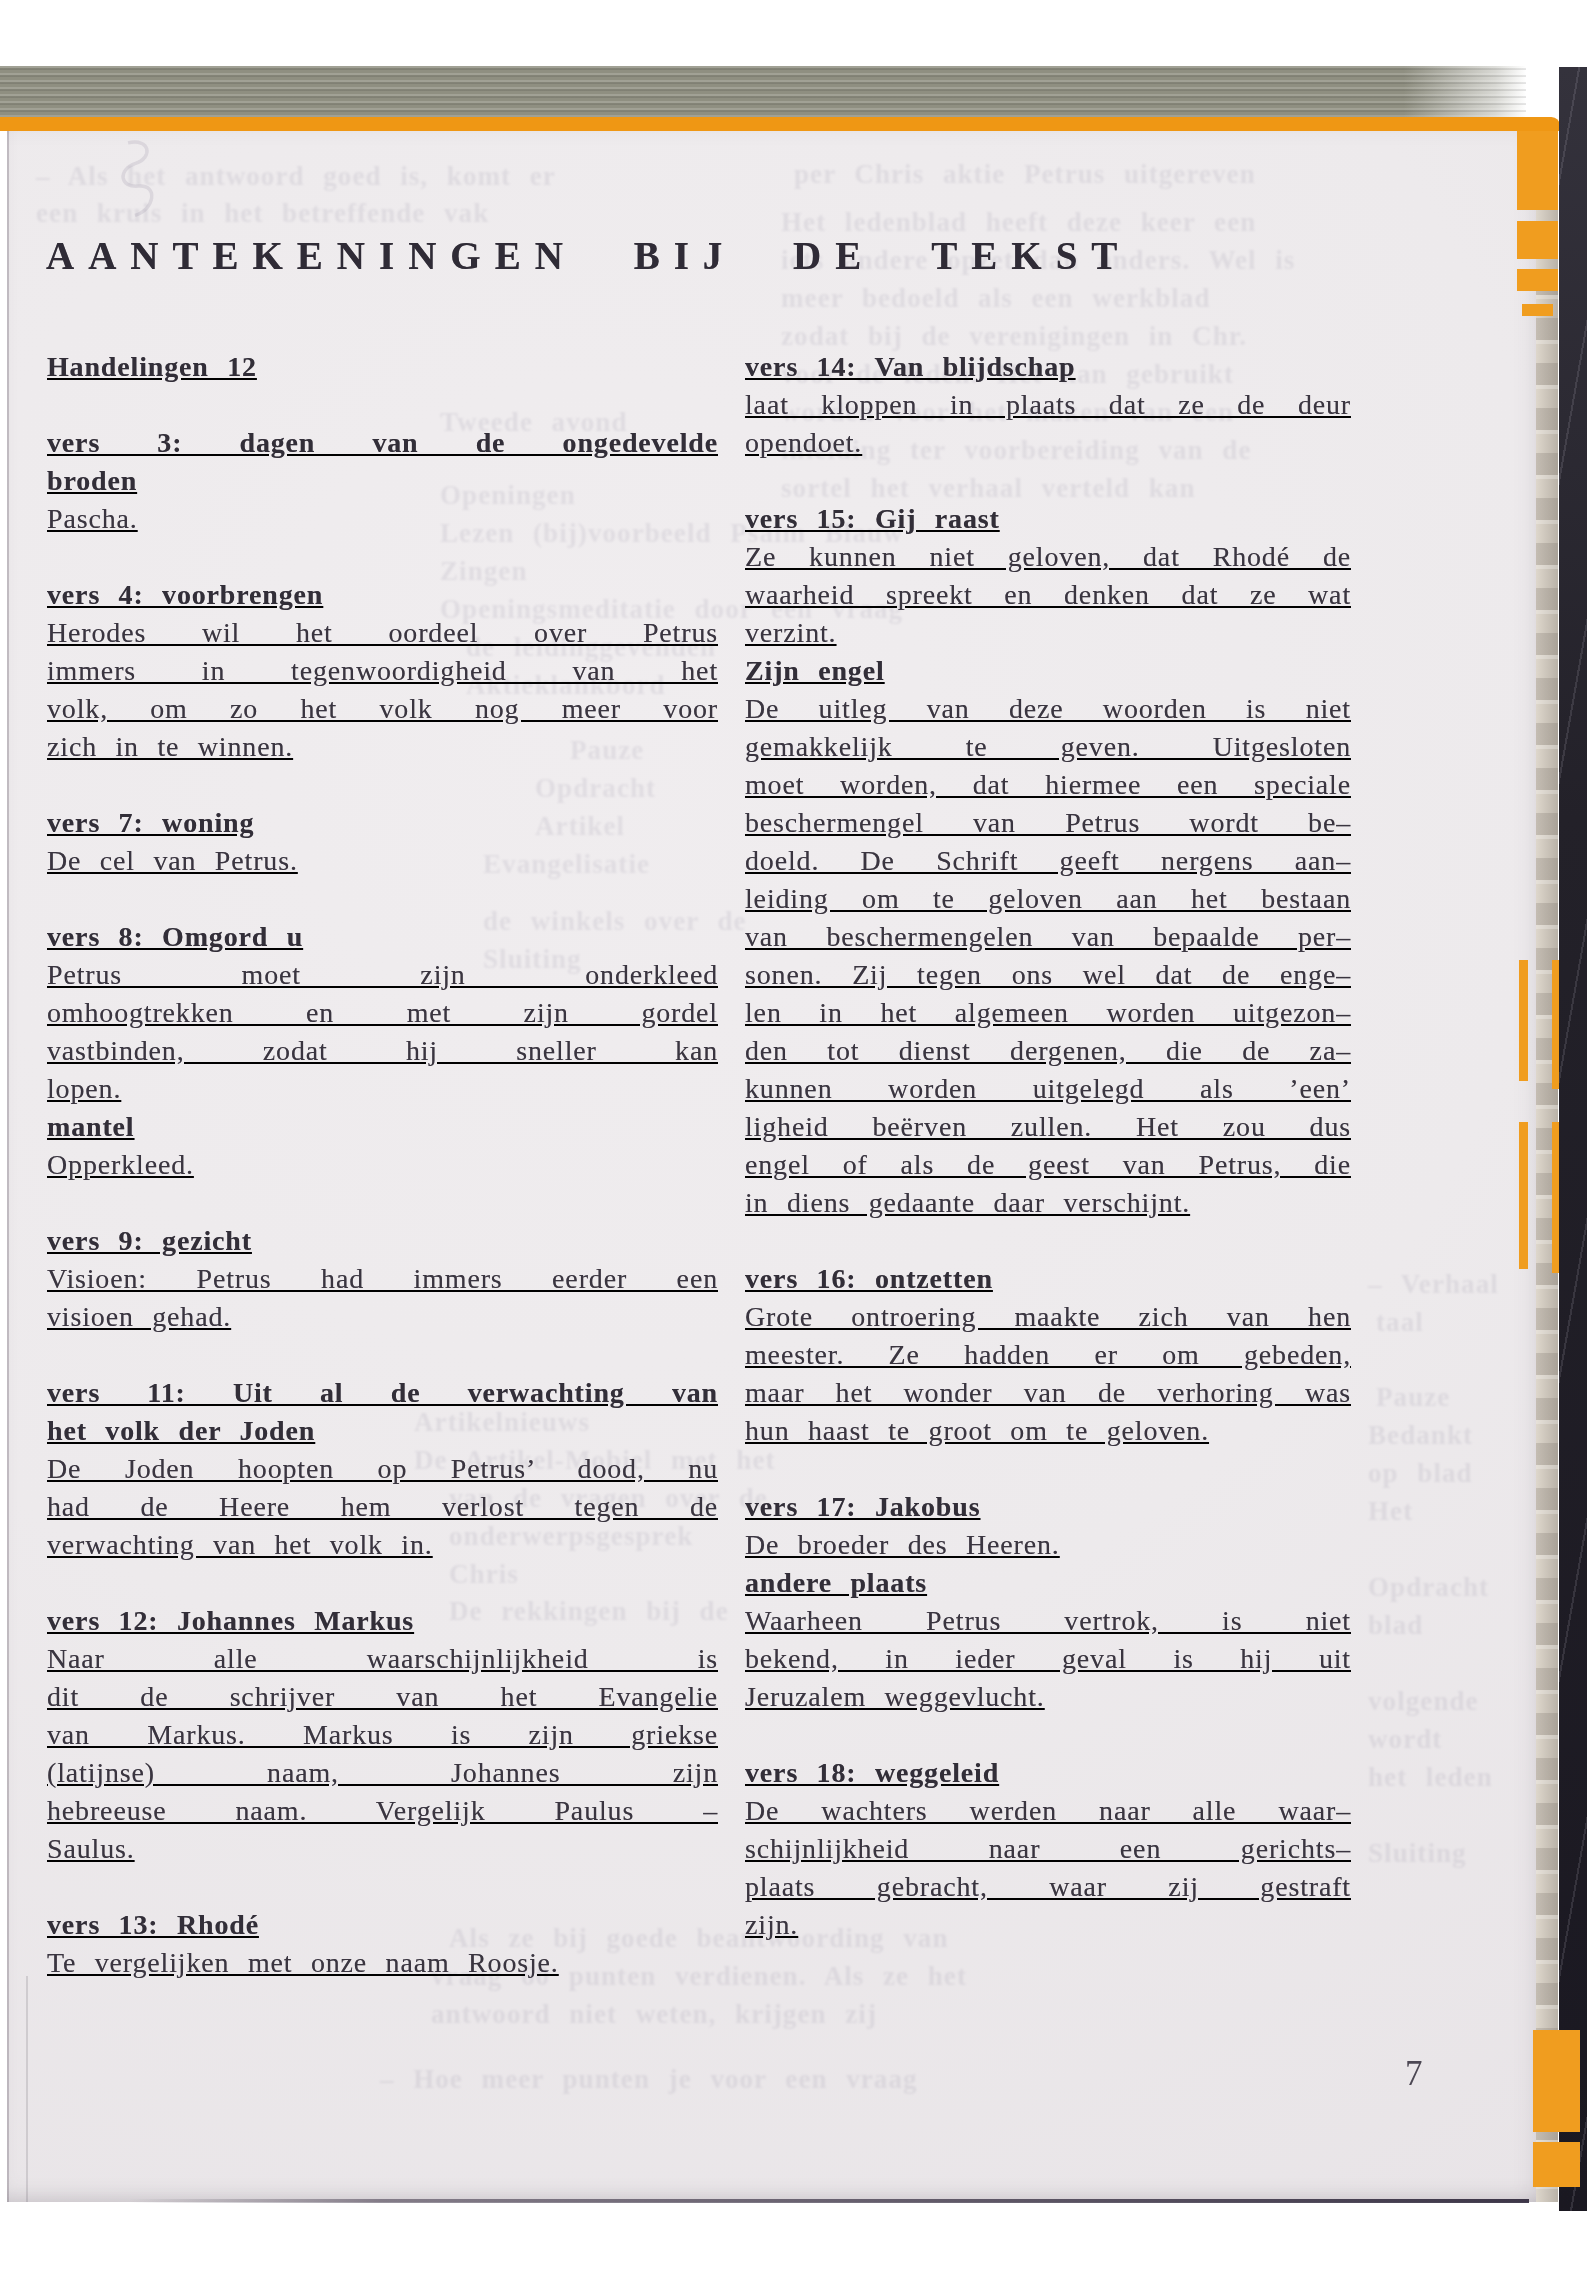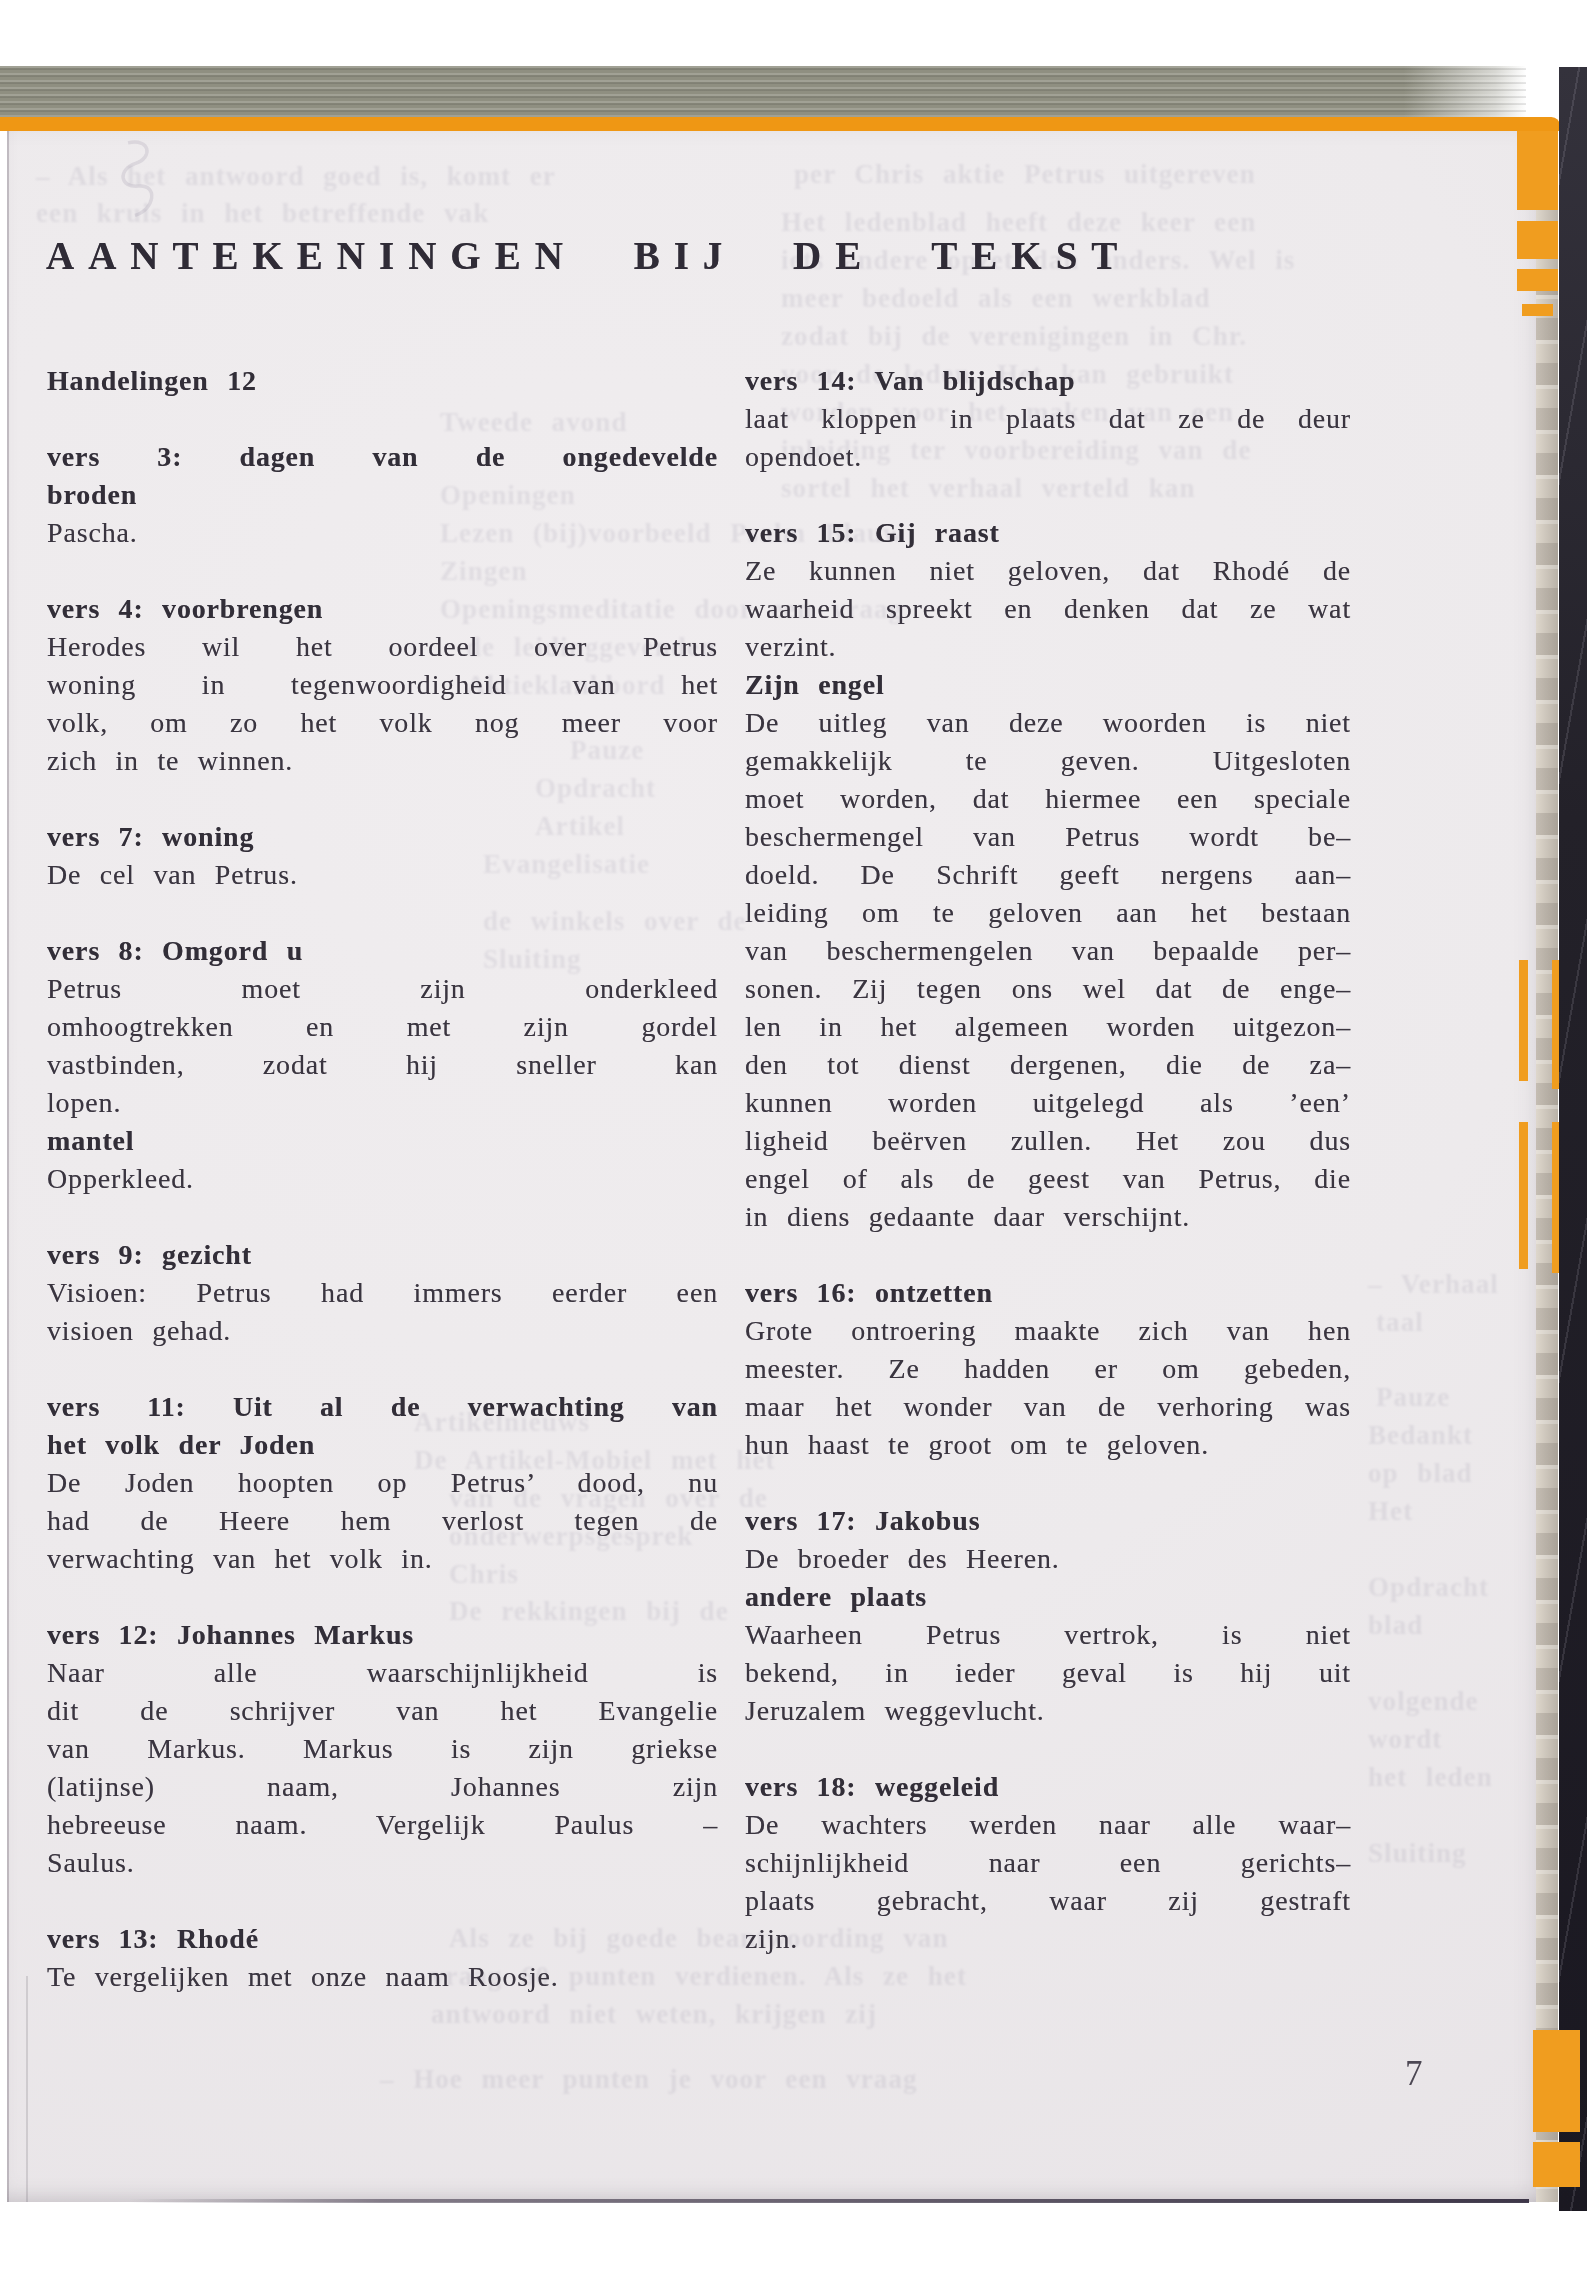--- a/index.html
+++ b/index.html
@@ -44,21 +44,21 @@
   .left-edge-a{position:absolute;left:7px;top:131px;width:1.7px;height:2071px;background:rgba(70,60,75,.25);}
   .left-edge-b{position:absolute;left:26px;top:1976px;width:1.7px;height:226px;background:rgba(70,60,75,.16);}
   .pencil{position:absolute;left:102px;top:136px;opacity:.5;}
   
   .title{
     position:absolute;left:46px;top:236px;line-height:1;
     font-size:39px;font-weight:bold;color:#2f2b36;
     letter-spacing:14px;word-spacing:33px;white-space:nowrap;
     text-shadow:0 0 0.5px rgba(47,43,54,.6);
   }
-  .col{position:absolute;top:362px;}
+  .col{position:absolute;top:348px;text-decoration:underline;}
   .col-left{left:47px;width:671px;}
   .col-right{left:745px;width:606px;}
   .section{margin-bottom:38px;}
   .line{
     font-size:28px;line-height:38px;color:#3a3540;
     word-spacing:.38em;letter-spacing:.03em;
     text-align:justify;text-align-last:justify;
     text-shadow:0 0 0.4px rgba(58,53,64,.45);
   }
   .block .line:last-child{text-align-last:left;}
@@ -168,21 +168,21 @@
       <div class="block para">
         <div class="line">Pascha.</div>
       </div>
     </div>
     <div class="section">
       <div class="block heading">
         <div class="line">vers 4: voorbrengen</div>
       </div>
       <div class="block para">
         <div class="line">Herodes wil het oordeel over Petrus</div>
-        <div class="line">woning in tegenwoordigheid van het</div>
+        <div class="line">immers in tegenwoordigheid van het</div>
         <div class="line">volk, om zo het volk nog meer voor</div>
         <div class="line">zich in te winnen.</div>
       </div>
     </div>
     <div class="section">
       <div class="block heading">
         <div class="line">vers 7: woning</div>
       </div>
       <div class="block para">
         <div class="line">De cel van Petrus.</div>

